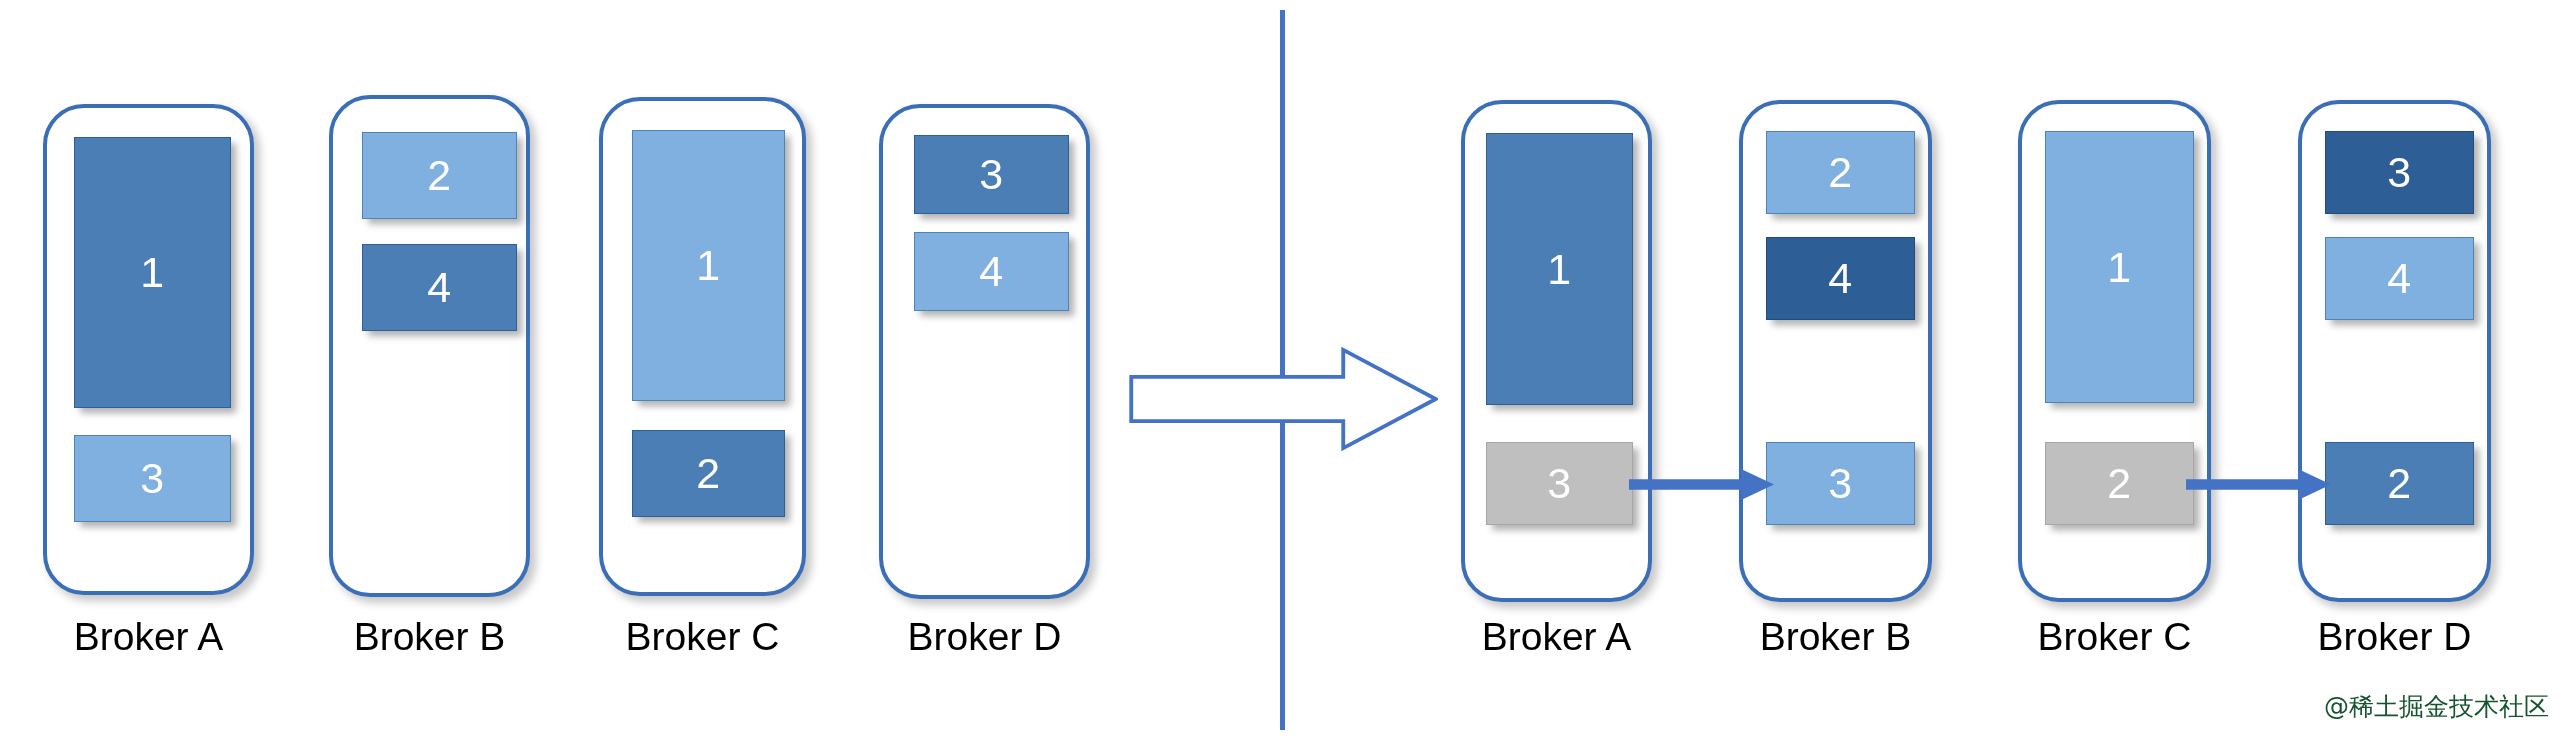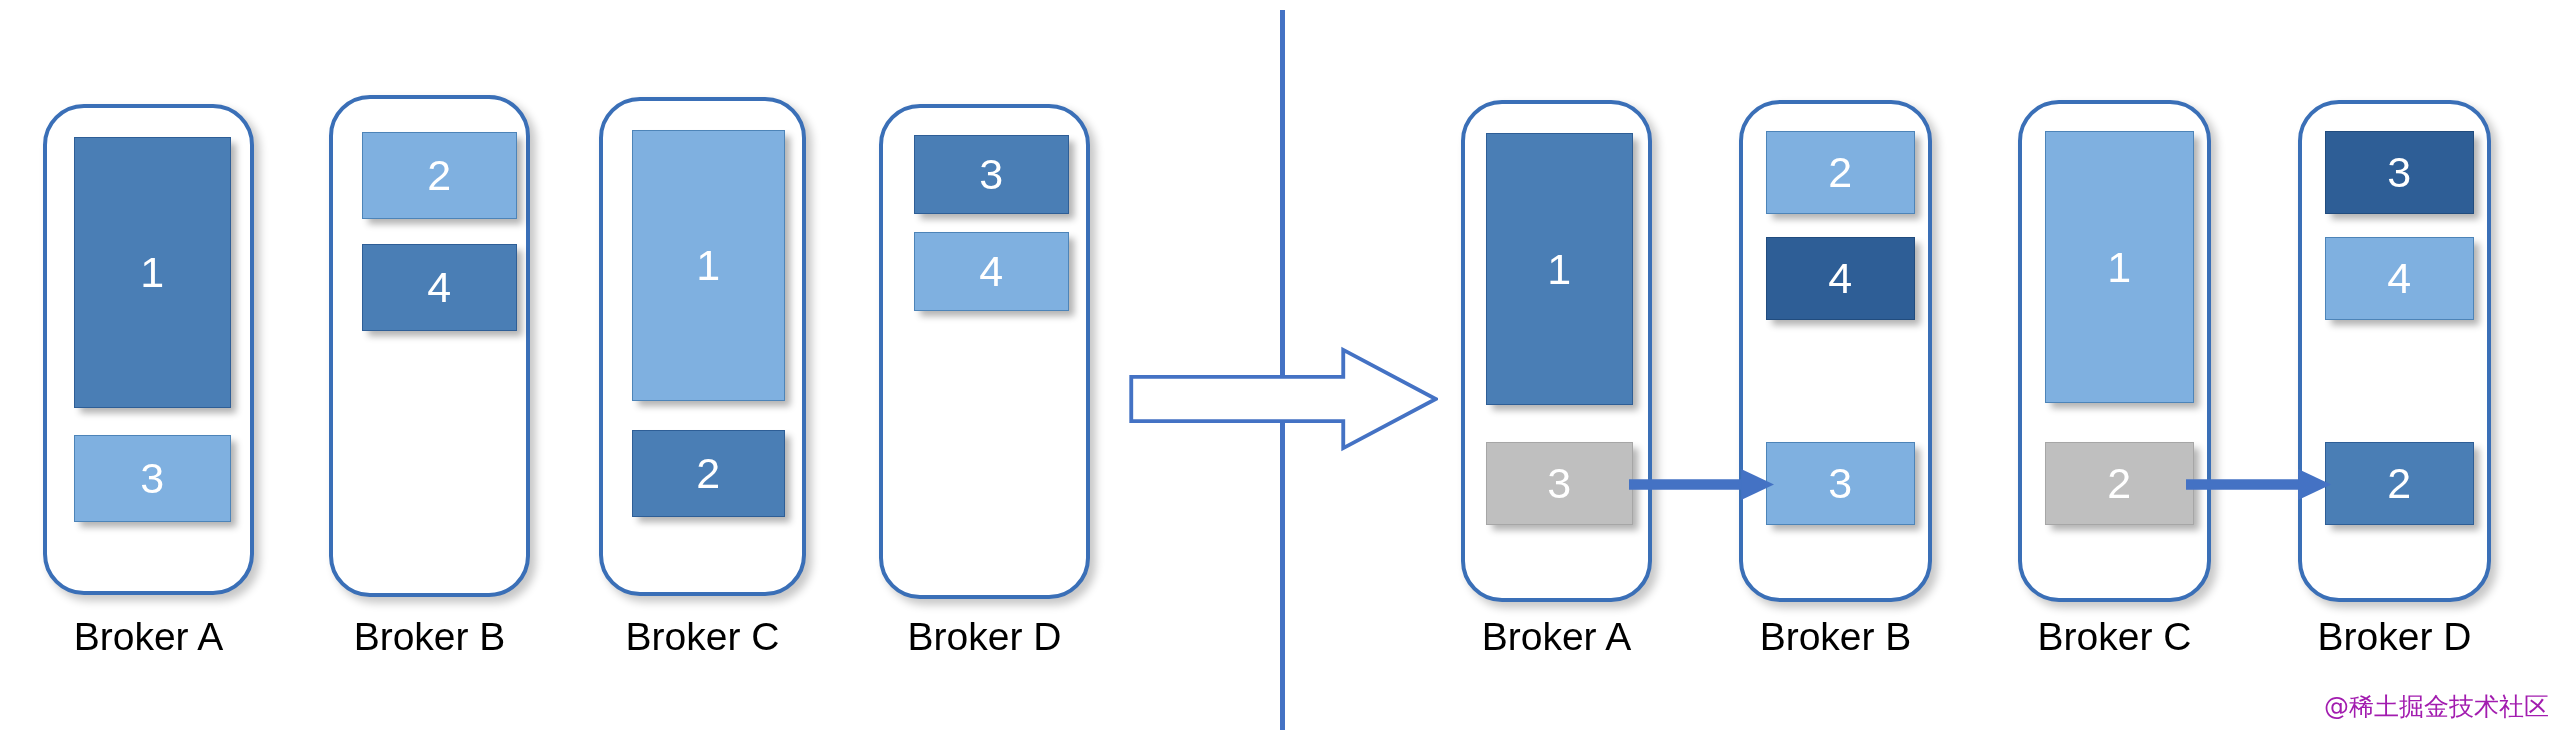--- a/index.html
+++ b/index.html
@@ -72,21 +72,21 @@
   }
 
   
   .xfer-arrow {
     position: absolute;
   }
 
   
   .watermark {
     position: absolute;
-    color: #a21caf;
+    color: #14532d;
     font-size: 25px;
     font-family: "DejaVu Sans", sans-serif;
     white-space: nowrap;
     user-select: none;
   }
 </style>
 </head>
 <body>
 
 <div id="canvas">

